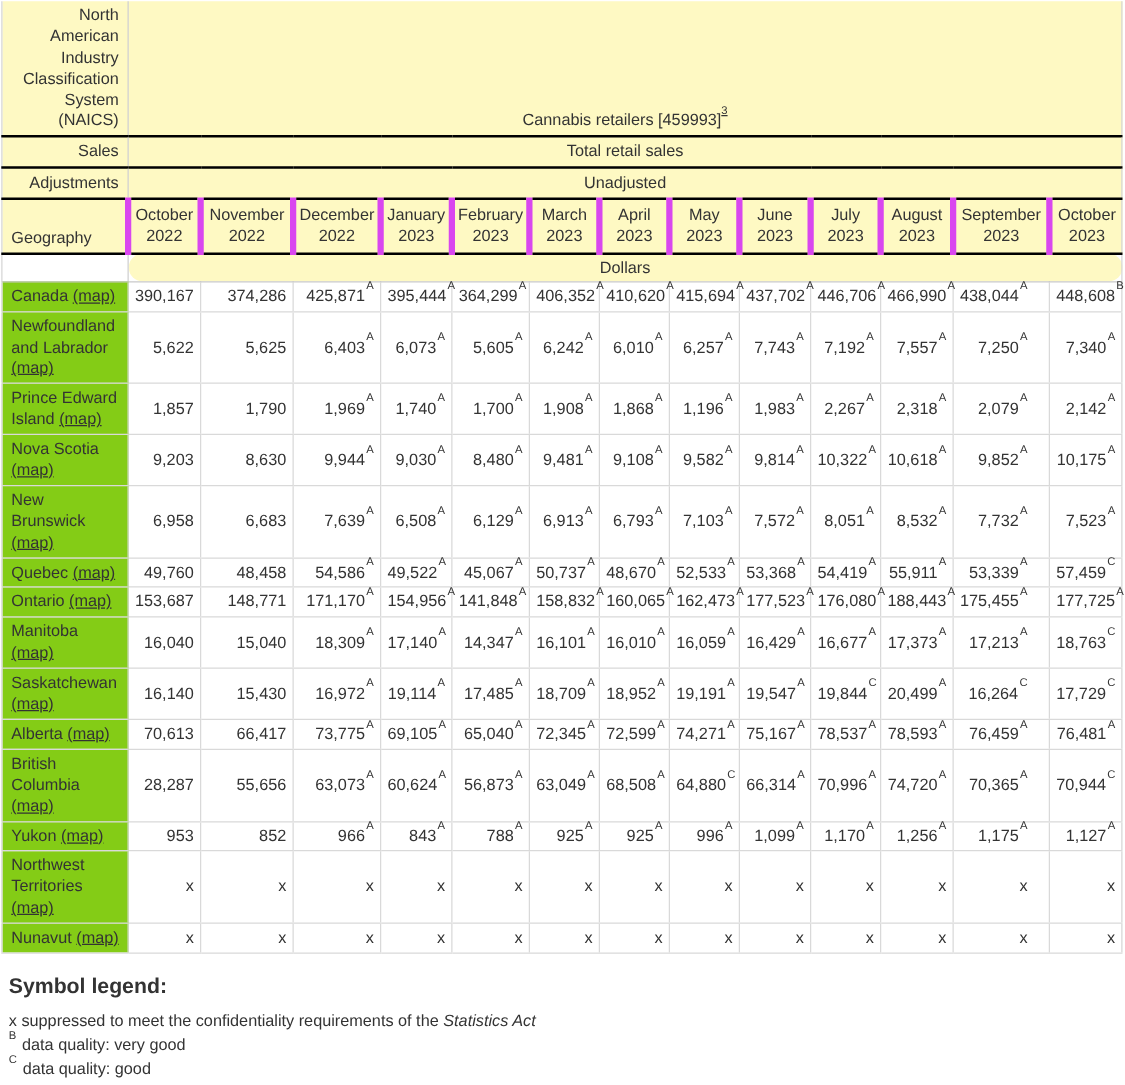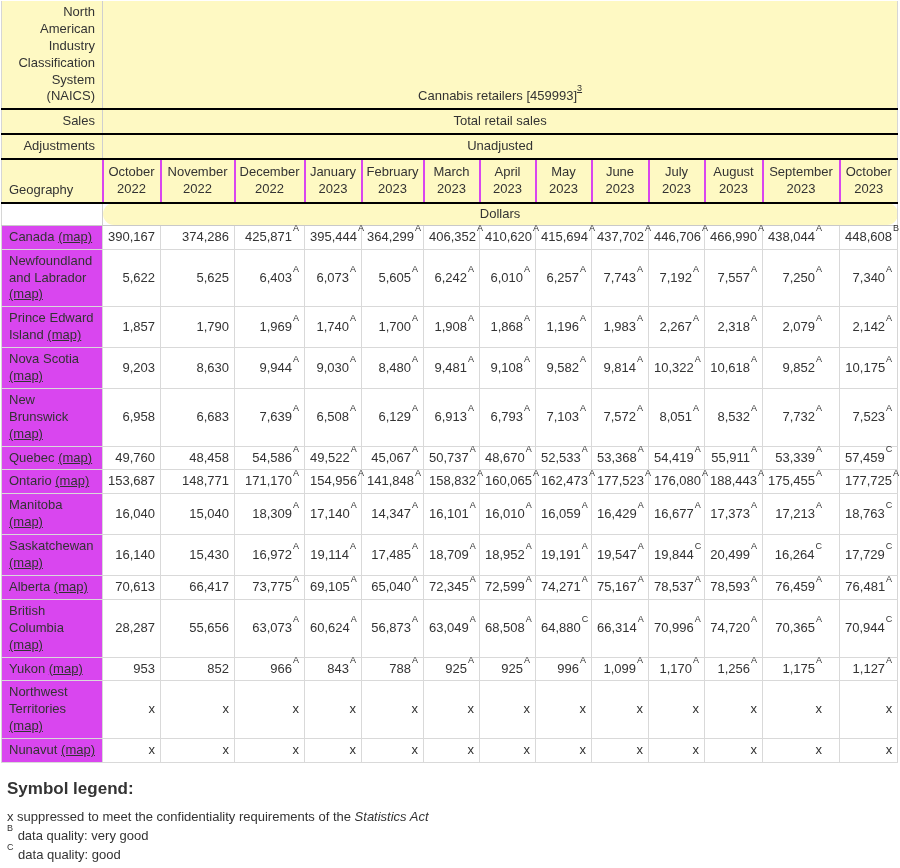--- a/index.html
+++ b/index.html
@@ -8,26 +8,26 @@
   table{border-collapse:collapse;table-layout:fixed;width:896px;font-size:13px;
     border-left:1px solid #d6d6d6;border-right:1px solid #d6d6d6;margin:1px 0 0 1px;}
   th,td{padding:3px 5px;line-height:1.3;}
   
   thead th{background:#fef9c3;font-weight:normal;}
   .rowlab{text-align:right;vertical-align:bottom;padding-right:7px;}
   .wideval{text-align:center;vertical-align:bottom;border-left:1px solid #cfcfcf;}
   tr.naics-row th,tr.sales-row th,tr.adjustments-row th{border-bottom:2px solid #000;}
   tr.columns-row th{border-bottom:2px solid #000;vertical-align:bottom;}
   th.geo-head{text-align:left;padding-left:7px;}
-  th.month{text-align:center;border-left:2px solid #d946ef;padding:4px 2px;}
+  th.month{text-align:center;border-left:5px solid #d946ef;padding:4px 2px;}
   tr.unit-row td,tr.unit-row th{border-bottom:1px solid #c9c9c9;}
   td.unit-left{background:#fff;}
   th.unit{border-left:1px solid #cfcfcf;text-align:center;padding:2px;border-radius:11px;}
   
-  tbody th.geo{background:#d946ef;font-weight:normal;text-align:left;vertical-align:middle;
+  tbody th.geo{background:#84cc16;font-weight:normal;text-align:left;vertical-align:middle;
     padding-left:7px;border-bottom:1px solid #d9d9d9;}
   tbody td.val{text-align:right;vertical-align:middle;border-left:1px solid #d9d9d9;
     border-bottom:1px solid #d9d9d9;white-space:nowrap;padding-right:5px;}
   tbody td.val:nth-child(13){padding-right:17px;}
   sup.q{font-size:9px;line-height:0;position:relative;top:-4px;margin-left:1px;}
   a.maplink,a.fn{color:#333;text-decoration:underline;cursor:pointer;}
   sup.fn3{font-size:9px;line-height:0;position:relative;top:-4px;}
   
   .legend{padding:16px 0 0 7px;font-size:13px;}
   .legend-title{font-weight:bold;margin-bottom:10px;font-size:17px;}

